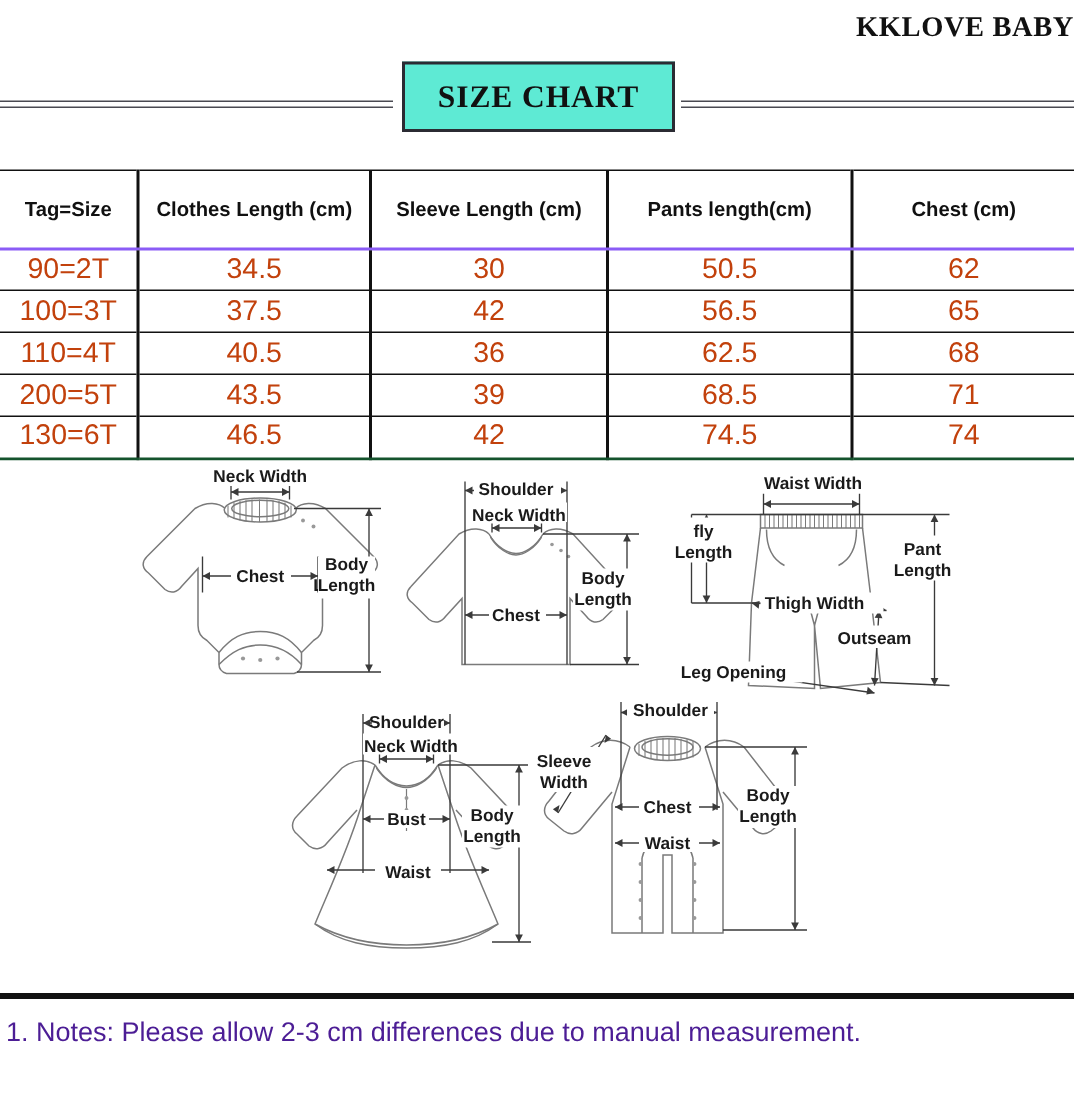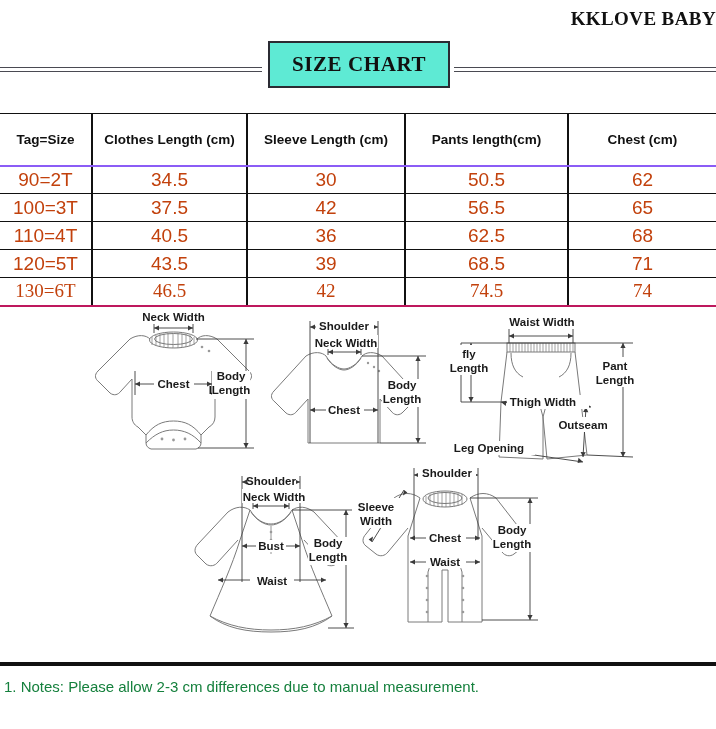--- a/index.html
+++ b/index.html
@@ -82,21 +82,21 @@
     color: #101010;
     border-top: 1px solid #111;
     border-bottom: 2px solid #8b5cf6;
   }
   .size-table td {
     height: 28px;
     font-size: 19px;
     font-weight: normal;
     color: #c2410c;
   }
-  .size-table tr:last-child td { border-bottom: 2px solid #be185d; font-family: Liberation Serif, serif; }
+  .size-table tr:last-child td { border-bottom: 2px solid #14532d; }
   .col-0 { width: 92px; }
   .col-1 { width: 155px; }
   .col-2 { width: 158px; }
   .col-3 { width: 163px; }
   .col-4 { width: 148px; }
 
   
   .diagrams {
     position: relative;
     width: 716px;
@@ -117,22 +117,22 @@
 
   
   .footer-divider {
     width: 716px; height: 4px;
     background: #111;
   }
   .notes {
     padding: 12px 4px 0 4px;
   }
   .note {
-    font-size: 15px;
-    color: #15803d;
+    font-size: 18px;
+    color: #4c1d95;
     line-height: 1.2;
     margin-bottom: 18px;
     font-family: "Liberation Sans", sans-serif;
   }
 </style>
 </head>
 <body>
 
 <div class="header">
   <div class="brand">KKLOVE BABY</div>
@@ -176,21 +176,21 @@
       <td>65</td>
     </tr>
     <tr>
       <td>110=4T</td>
       <td>40.5</td>
       <td>36</td>
       <td>62.5</td>
       <td>68</td>
     </tr>
     <tr>
-      <td>120=5T</td>
+      <td>200=5T</td>
       <td>43.5</td>
       <td>39</td>
       <td>68.5</td>
       <td>71</td>
     </tr>
     <tr>
       <td>130=6T</td>
       <td>46.5</td>
       <td>42</td>
       <td>74.5</td>

